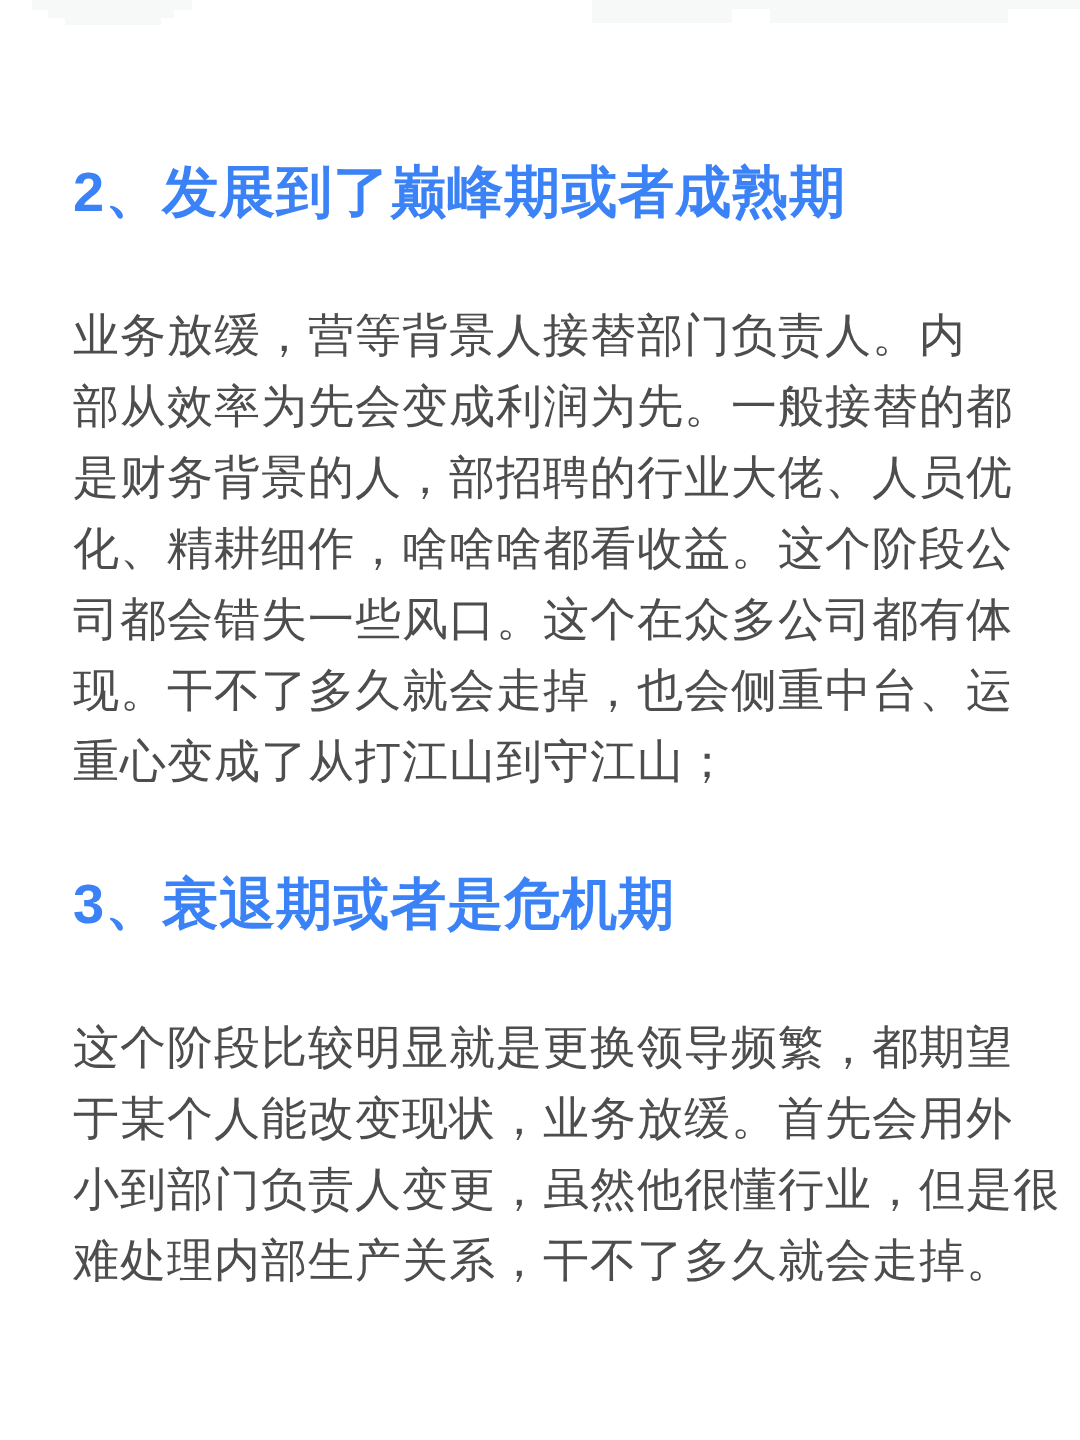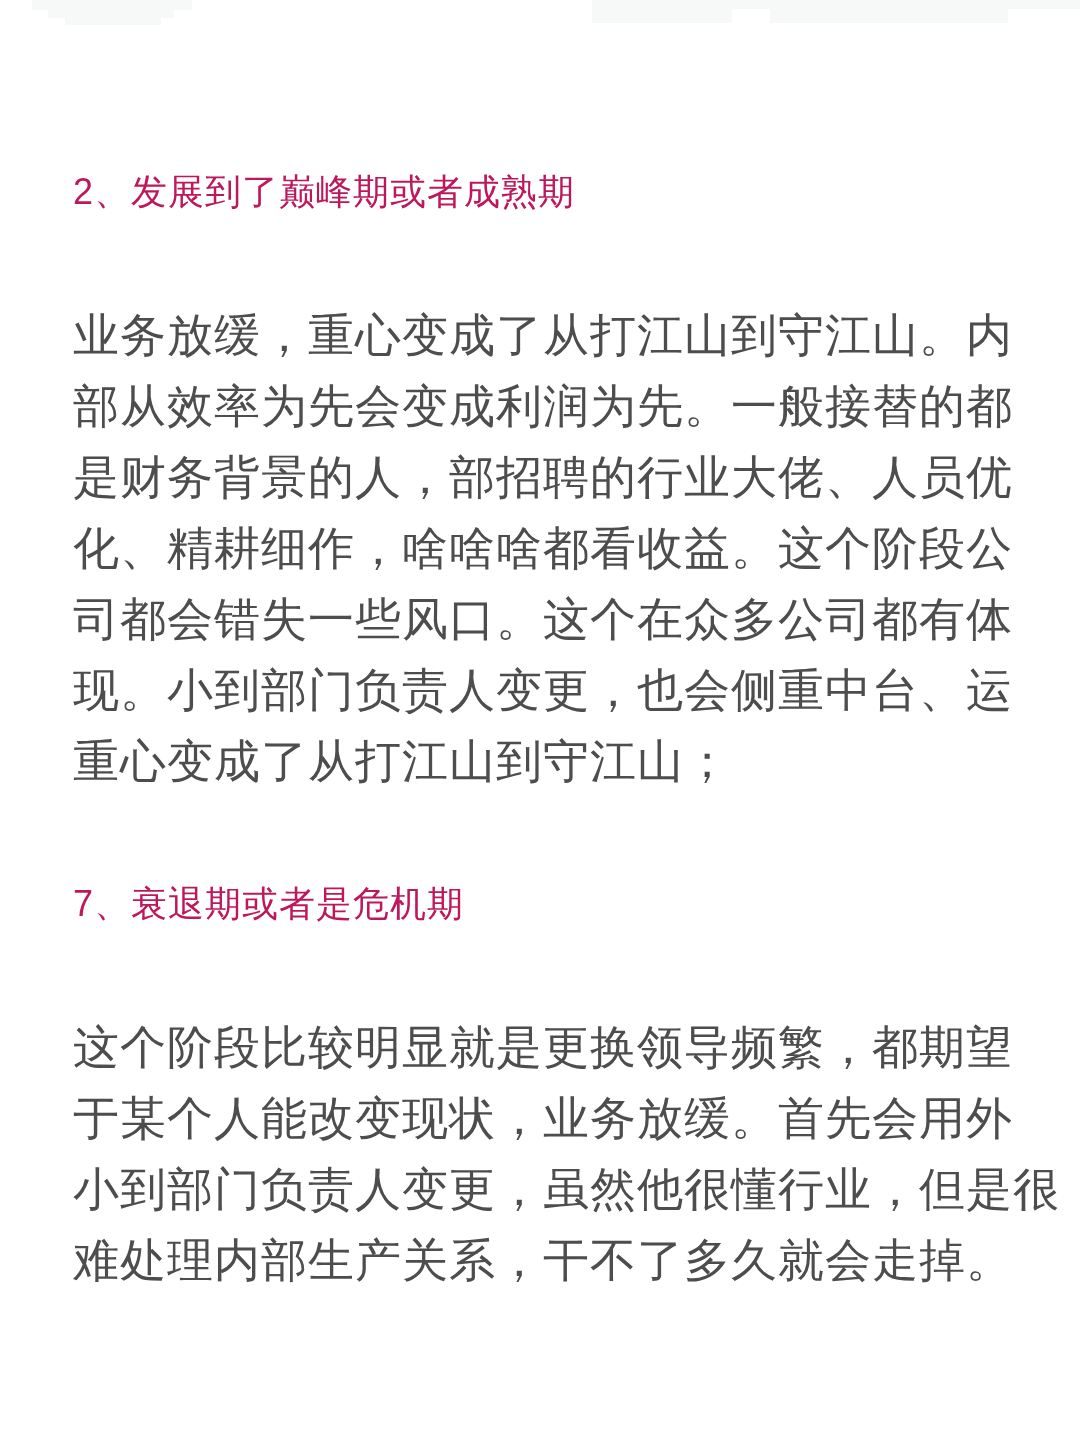--- a/index.html
+++ b/index.html
@@ -25,24 +25,24 @@
   .b5 { left: 592px; top: 9px; width: 140px; height: 14px; }
   .b6 { left: 770px; top: 9px; width: 238px; height: 14px; }
   .b7 { left: 1035px; top: 0; width: 45px; height: 9px; }
 
   .content {
     position: relative;
     padding: 0 60px 0 73px;
   }
   .heading {
     margin: 0;
-    font-size: 36px;
+    font-size: 56px;
     line-height: 64px;
-    font-weight: 400;
-    color: #be185d;
+    font-weight: 700;
+    color: #3b82f6;
     letter-spacing: 1px;
   }
   .heading.first  { margin-top: 160px; }
   .heading.second { margin-top: 75px; }
   .para {
     margin: 0;
     font-size: 46px;
     line-height: 71px;
     font-weight: 400;
     color: #4d4d4d;
@@ -65,32 +65,32 @@
     <div class="blob b5"></div>
     <div class="blob b6"></div>
     <div class="blob b7"></div>
   </div>
 
   <div class="content">
 
     <section>
       <h2 class="heading first">2、发展到了巅峰期或者成熟期</h2>
       <p class="para p1">
-        <span class="line">业务放缓，重心变成了从打江山到守江山。内</span>
+        <span class="line">业务放缓，营等背景人接替部门负责人。内</span>
         <span class="line">部从效率为先会变成利润为先。一般接替的都</span>
         <span class="line">是财务背景的人，部招聘的行业大佬、人员优</span>
         <span class="line">化、精耕细作，啥啥啥都看收益。这个阶段公</span>
         <span class="line">司都会错失一些风口。这个在众多公司都有体</span>
-        <span class="line">现。小到部门负责人变更，也会侧重中台、运</span>
+        <span class="line">现。干不了多久就会走掉，也会侧重中台、运</span>
         <span class="line">重心变成了从打江山到守江山；</span>
       </p>
     </section>
 
     <section>
-      <h2 class="heading second">7、衰退期或者是危机期</h2>
+      <h2 class="heading second">3、衰退期或者是危机期</h2>
       <p class="para p2">
         <span class="line">这个阶段比较明显就是更换领导频繁，都期望</span>
         <span class="line">于某个人能改变现状，业务放缓。首先会用外</span>
         <span class="line">小到部门负责人变更，虽然他很懂行业，但是很</span>
         <span class="line">难处理内部生产关系，干不了多久就会走掉。</span>
       </p>
     </section>
 
   </div>
 </div>

